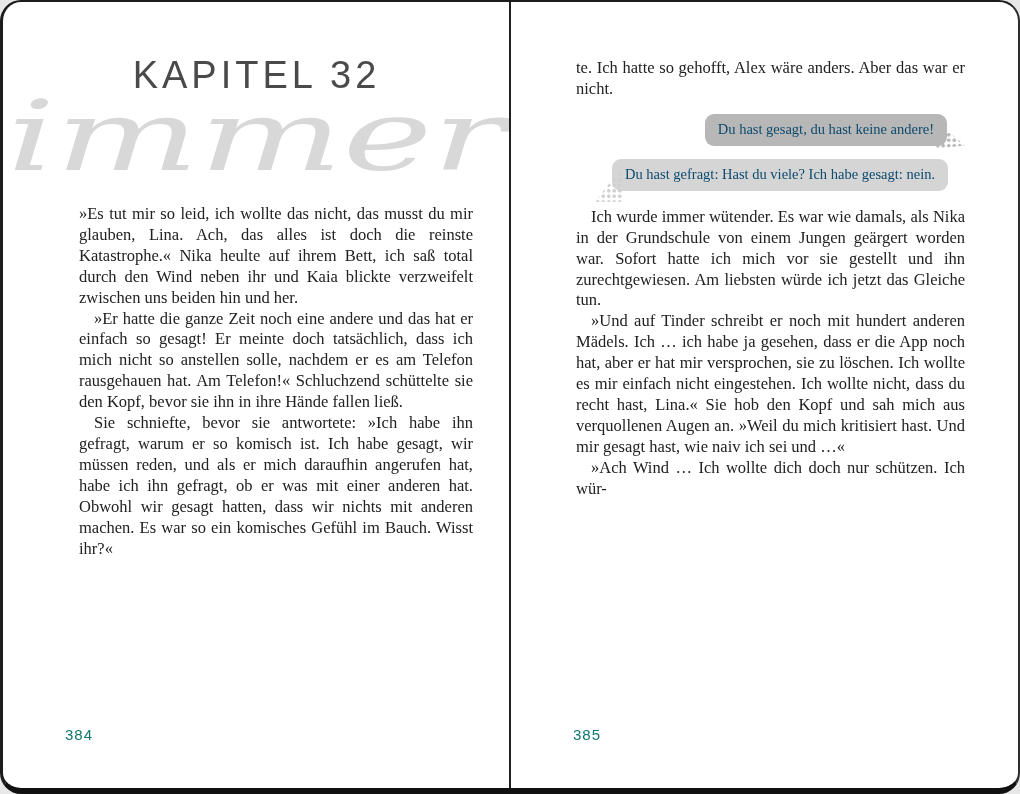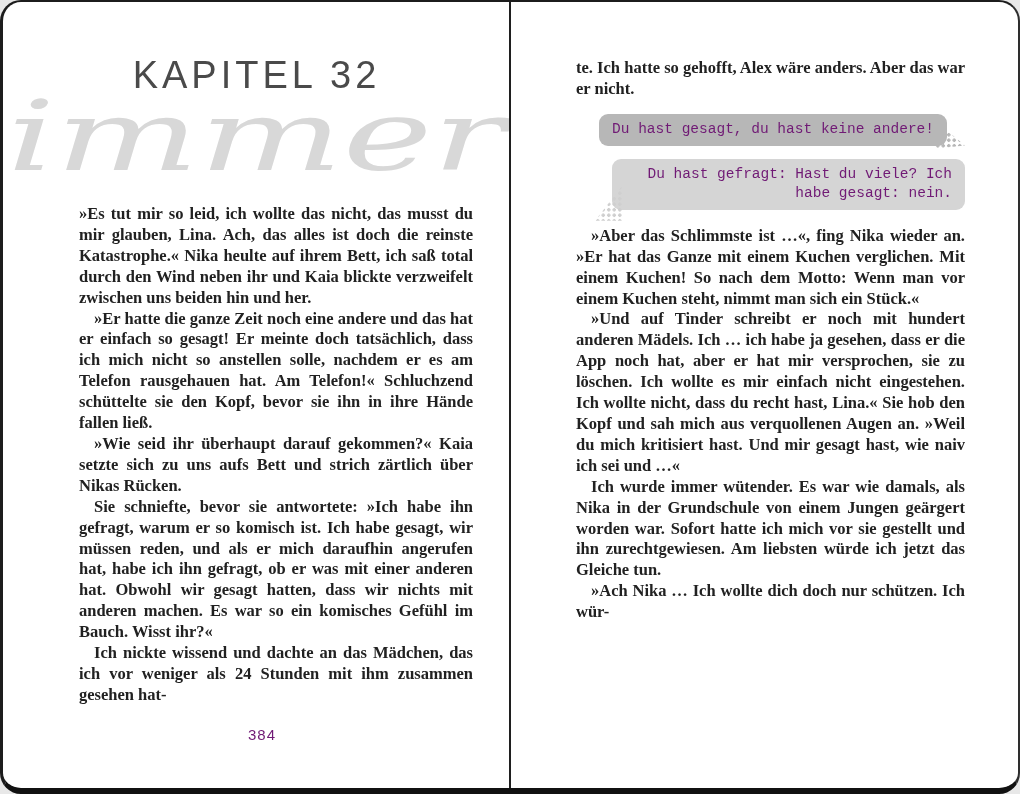--- a/index.html
+++ b/index.html
@@ -40,46 +40,45 @@
   }
   .body-text{
     position:absolute;
     font-size:16.5px;
     line-height:20.9px;
     color:#212121;
     text-align:justify;
   }
   .body-left{left:76px;top:202px;width:394px;}
   .body-right{left:573px;top:56px;width:389px;}
-  .body-text p{margin:0;text-indent:15px;font-weight:bold;}
+  .body-text p{margin:0;text-indent:15px;}
   .body-text p.noindent{text-indent:0;}
   .page-number{
     position:absolute;top:724px;width:394px;
-    text-align:center;
     font-family:"Liberation Sans", sans-serif;
     font-size:15px;
     letter-spacing:1px;
-    color:#701a75;
+    color:#0f766e;
   }
   .pagenum-left{left:62px;}
   .pagenum-right{left:570px;width:393px;}
   
   .chat{
     margin:14px 0 16px 0;
   }
   .bubble{
     position:relative;
     width:fit-content;
     max-width:330px;
     border-radius:9px;
     padding:6px 13px 7px 13px;
-    font-family:Liberation Mono, monospace;
+    font-family:Liberation Serif, serif;
     font-size:14.5px;
     line-height:19px;
-    color:#701a75;
+    color:#0c4a6e;
     text-align:left;
     text-indent:0;
   }
   .bubble-sent{
     background:#b7b7b7;
     margin-left:auto;
     margin-right:18px;
   }
   .bubble-received{
     background:#d5d5d5;
@@ -110,43 +109,41 @@
 
   <div class="chapter-heading">KAPITEL 32</div>
 
   <svg class="script-art" viewBox="0 0 507 92" preserveAspectRatio="none">
     <text x="4" y="72" font-size="98" textLength="498" lengthAdjust="spacingAndGlyphs">immer</text>
   </svg>
 
   <div class="body-text body-left">
     <p class="noindent">»Es tut mir so leid, ich wollte das nicht, das musst du mir glauben, Lina. Ach, das alles ist doch die reinste Katastrophe.« Nika heulte auf ihrem Bett, ich saß total durch den Wind neben ihr und Kaia blickte verzweifelt zwischen uns beiden hin und her.</p>
     <p>»Er hatte die ganze Zeit noch eine andere und das hat er einfach so gesagt! Er meinte doch tatsächlich, dass ich mich nicht so anstellen solle, nachdem er es am Telefon rausgehauen hat. Am Telefon!« Schluchzend schüttelte sie den Kopf, bevor sie ihn in ihre Hände fallen ließ.</p>
-    <p>»Wie seid ihr überhaupt darauf gekommen?« Kaia setzte sich zu uns aufs Bett und strich zärtlich über Nikas Rücken.</p>
     <p>Sie schniefte, bevor sie antwortete: »Ich habe ihn gefragt, warum er so komisch ist. Ich habe gesagt, wir müssen reden, und als er mich daraufhin angerufen hat, habe ich ihn gefragt, ob er was mit einer anderen hat. Obwohl wir gesagt hatten, dass wir nichts mit anderen machen. Es war so ein komisches Gefühl im Bauch. Wisst ihr?«</p>
-    <p>Ich nickte wissend und dachte an das Mädchen, das ich vor weniger als 24 Stunden mit ihm zusammen gesehen hat-</p>
   </div>
 
   <div class="page-number pagenum-left">384</div>
 
   <div class="gutter"></div>
 
   <div class="body-text body-right">
     <p class="noindent">te. Ich hatte so gehofft, Alex wäre anders. Aber das war er nicht.</p>
 
     <div class="chat">
       <div class="bubble bubble-sent">
         <span>Du hast gesagt, du hast keine andere!</span>
         <span class="tail tail-sent"></span>
       </div>
       <div class="bubble bubble-received">
         <span>Du hast gefragt: Hast du viele? Ich habe gesagt: nein.</span>
         <span class="tail tail-received"></span>
       </div>
     </div>
 
-    <p>»Aber das Schlimmste ist …«, fing Nika wieder an. »Er hat das Ganze mit einem Kuchen verglichen. Mit einem Kuchen! So nach dem Motto: Wenn man vor einem Kuchen steht, nimmt man sich ein Stück.«</p>
+    <p>Ich wurde immer wütender. Es war wie damals, als Nika in der Grundschule von einem Jungen geärgert worden war. Sofort hatte ich mich vor sie gestellt und ihn zurechtgewiesen. Am liebsten würde ich jetzt das Gleiche tun.</p>
     <p>»Und auf Tinder schreibt er noch mit hundert anderen Mädels. Ich … ich habe ja gesehen, dass er die App noch hat, aber er hat mir versprochen, sie zu löschen. Ich wollte es mir einfach nicht eingestehen. Ich wollte nicht, dass du recht hast, Lina.« Sie hob den Kopf und sah mich aus verquollenen Augen an. »Weil du mich kritisiert hast. Und mir gesagt hast, wie naiv ich sei und …«</p>
-    <p>Ich wurde immer wütender. Es war wie damals, als Nika in der Grundschule von einem Jungen geärgert worden war. Sofort hatte ich mich vor sie gestellt und ihn zurechtgewiesen. Am liebsten würde ich jetzt das Gleiche tun.</p>
-    <p>»Ach Nika … Ich wollte dich doch nur schützen. Ich wür-</p>
+    <p>»Ach Wind … Ich wollte dich doch nur schützen. Ich wür-</p>
   </div>
 
+  <div class="page-number pagenum-right">385</div>
 
 </div>
 
 </body></html>

